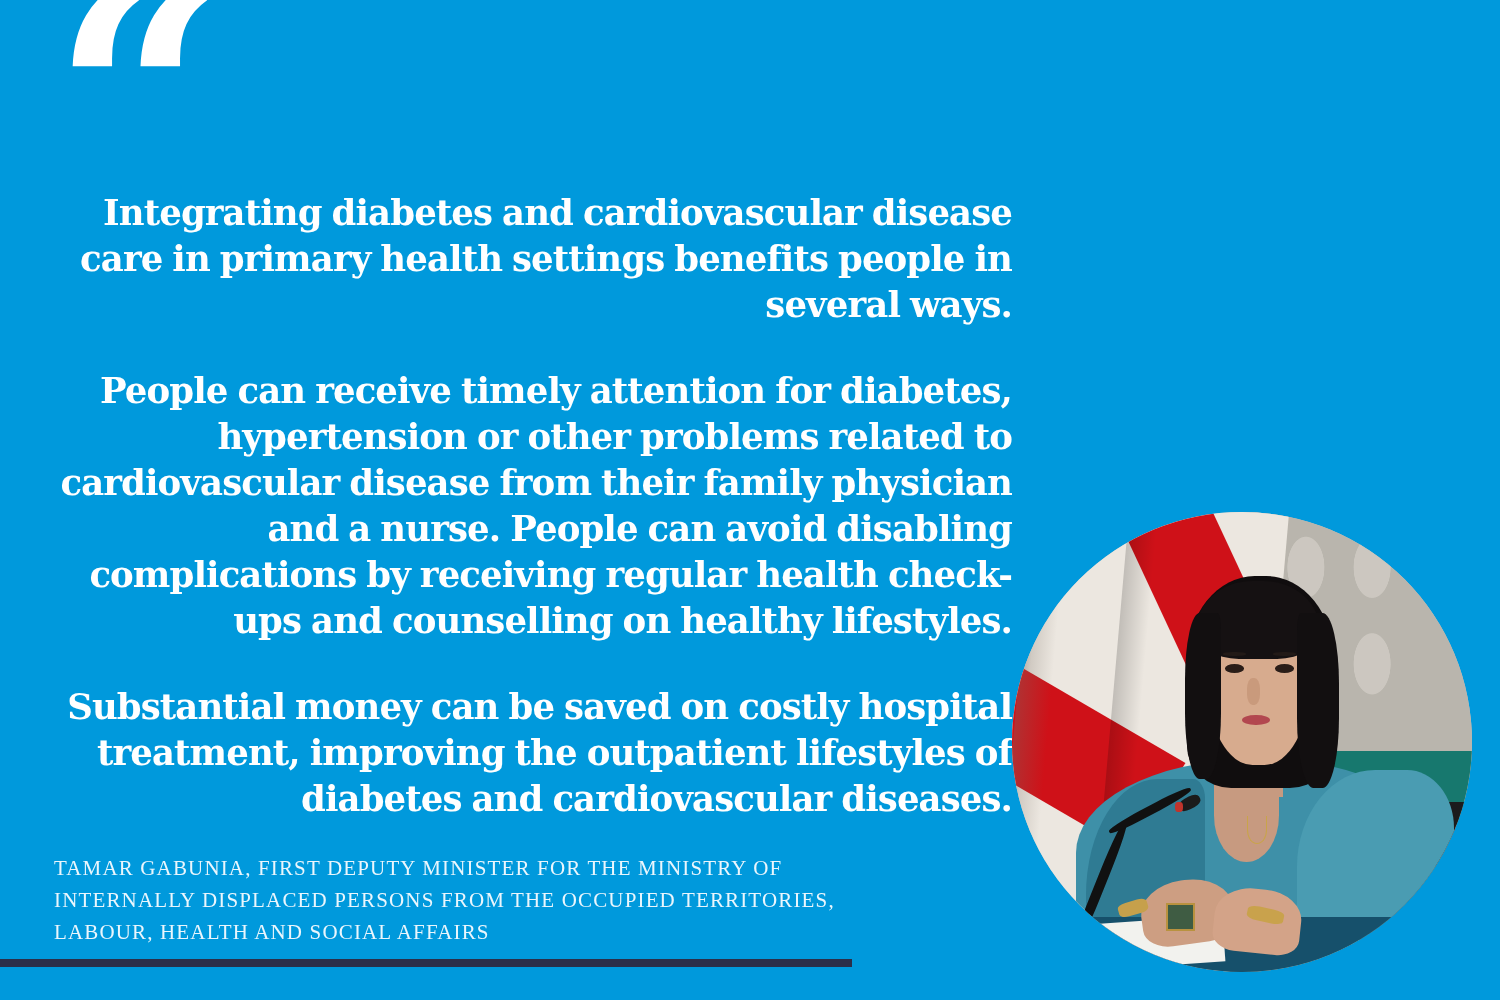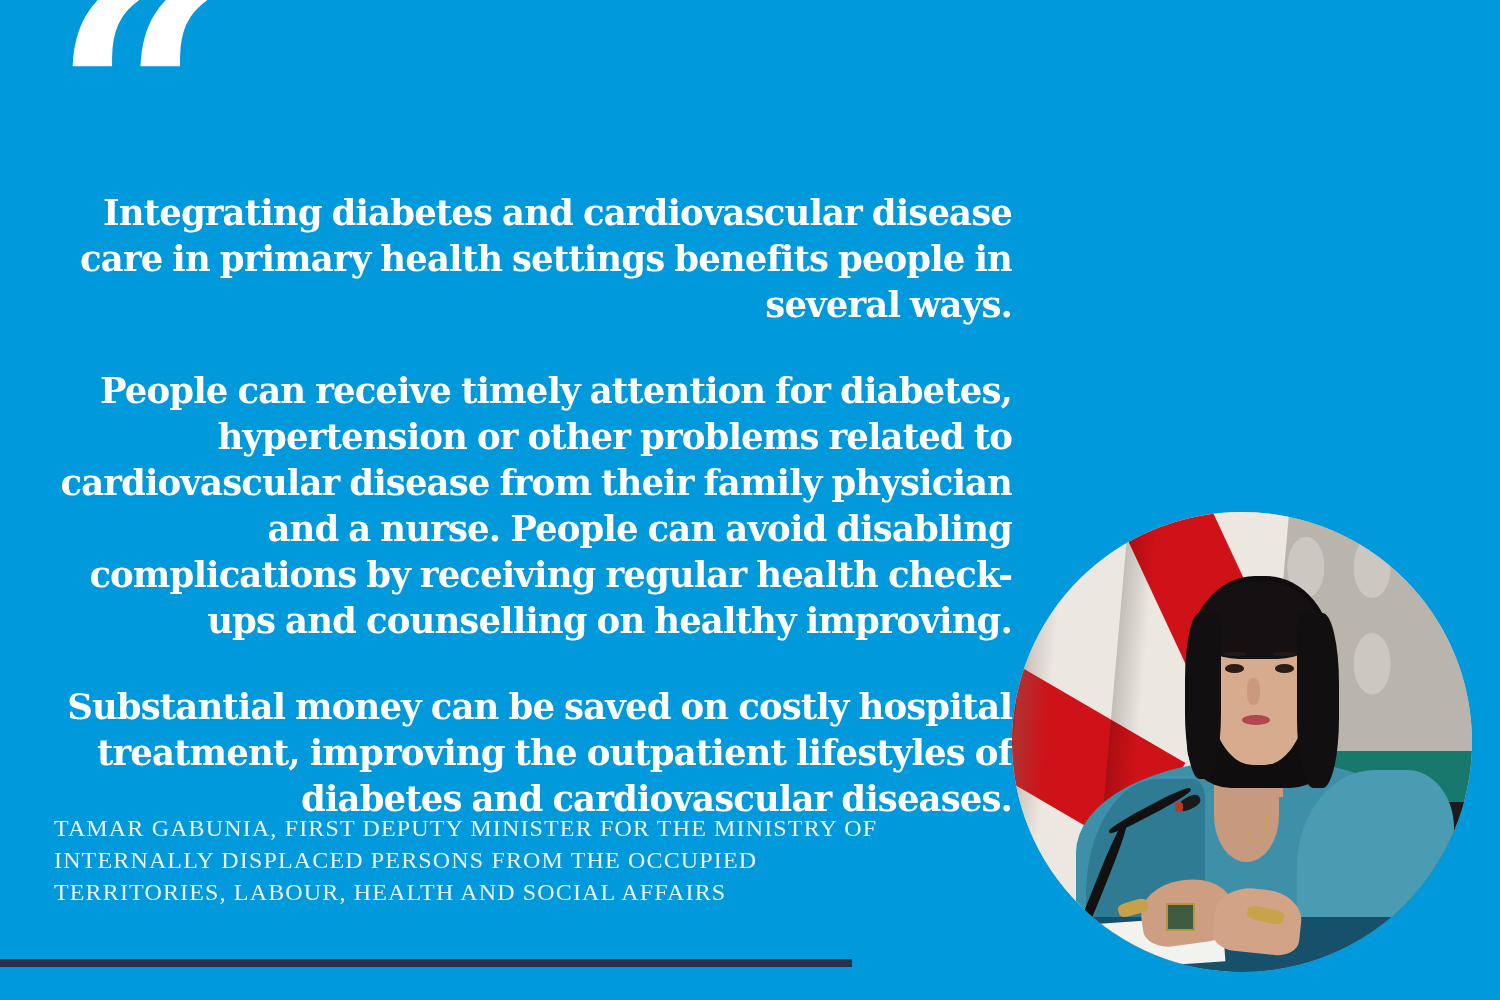--- a/index.html
+++ b/index.html
@@ -51,26 +51,26 @@
     margin: 0 0 40px 0;
     word-spacing: -1.5px;
     text-align: right;
   }
   .quote-para:last-child { margin-bottom: 0; }
 
   
   .attribution {
     position: absolute;
     left: 54px;
-    top: 812px;
+    top: 852px;
     width: 860px;
     color: #eaf6fd;
     font-family: "Liberation Serif", serif;
     font-weight: 400;
-    font-size: 24px;
+    font-size: 21px;
     line-height: 32px;
     letter-spacing: 1.15px;
     text-transform: uppercase;
   }
 
   
   .bottom-rule {
     position: absolute;
     left: 0;
     top: 959px;
@@ -442,21 +442,21 @@
 </style>
 </head>
 <body>
 
 <div class="card">
 
   <div class="quote-mark">“</div>
 
   <div class="quote-body">
     <p class="quote-para">Integrating diabetes and cardiovascular disease care in primary health settings benefits people in several ways.</p>
-    <p class="quote-para">People can receive timely attention for diabetes, hypertension or other problems related to cardiovascular disease from their family physician and a nurse. People can avoid disabling complications by receiving regular health check-ups and counselling on healthy improving.</p>
+    <p class="quote-para">People can receive timely attention for diabetes, hypertension or other problems related to cardiovascular disease from their family physician and a nurse. People can avoid disabling complications by receiving regular health check-ups and counselling on healthy lifestyles.</p>
     <p class="quote-para">Substantial money can be saved on costly hospital treatment, improving the outpatient lifestyles of diabetes and cardiovascular diseases.</p>
   </div>
 
   <div class="attribution">Tamar Gabunia, First Deputy Minister for the Ministry of Internally Displaced Persons from the Occupied Territories, Labour, Health and Social Affairs</div>
 
   <div class="bottom-rule"></div>
 
   <div class="portrait">
     <div class="portrait-scene">
 

